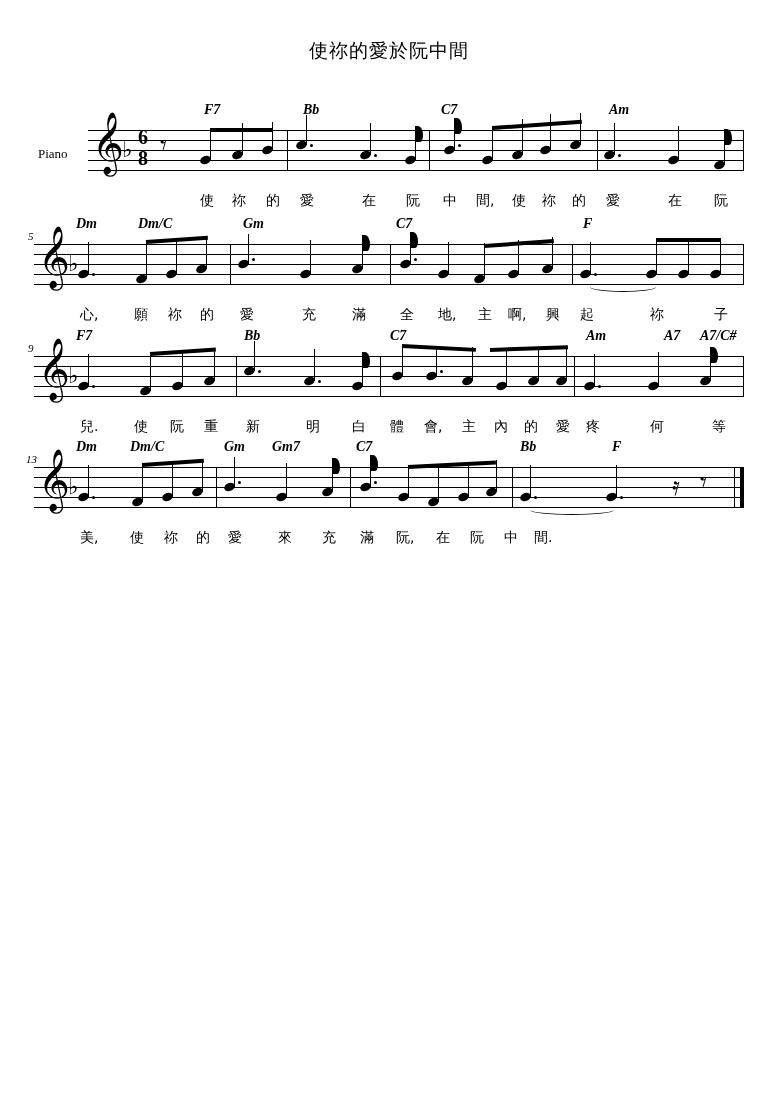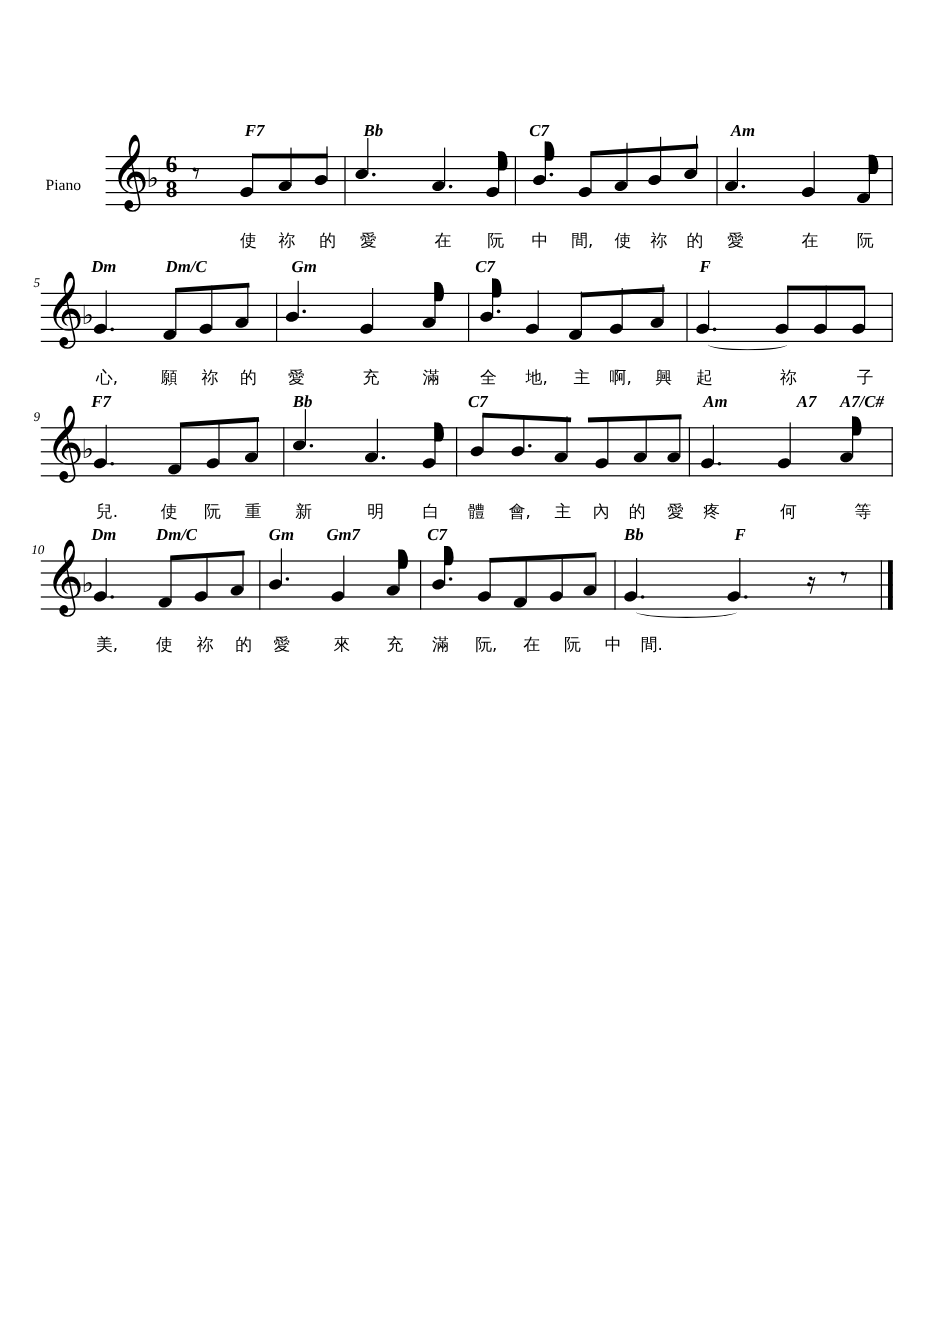--- a/index.html
+++ b/index.html
@@ -154,20 +154,21 @@
     border-bottom: 1.4px solid #000;
     border-radius: 50%;
     height: 9px;
   }
 </style>
 </head>
 <body>
 
 <div class="page">
 
+  <div class="title">使祢的愛於阮中間</div>
   <div class="instrument">Piano</div>
 
   <div class="system" style="top:130px; width:778px; height:90px;">
     <div class="staff" style="left:88px; top:0; width:656px; height:42px;">
       <div class="line" style="top:0px;  width:656px;"></div>
       <div class="line" style="top:10px; width:656px;"></div>
       <div class="line" style="top:20px; width:656px;"></div>
       <div class="line" style="top:30px; width:656px;"></div>
       <div class="line" style="top:40px; width:656px;"></div>
     </div>
@@ -518,21 +519,21 @@
 
   <div class="system" style="top:467px; width:778px; height:90px;">
     <div class="staff" style="left:34px; top:0; width:710px; height:42px;">
       <div class="line" style="top:0px;  width:710px;"></div>
       <div class="line" style="top:10px; width:710px;"></div>
       <div class="line" style="top:20px; width:710px;"></div>
       <div class="line" style="top:30px; width:710px;"></div>
       <div class="line" style="top:40px; width:710px;"></div>
     </div>
 
-    <div class="measnum" style="left:26px; top:-14px;">10</div>
+    <div class="measnum" style="left:26px; top:-14px;">13</div>
 
     <div class="clef" style="left:38px; top:-14px;">𝄞</div>
     <div class="flat" style="left:68px; top:9px;">♭</div>
 
     <div class="barline" style="left:216px; top:0; height:41px;"></div>
     <div class="barline" style="left:350px; top:0; height:41px;"></div>
     <div class="barline" style="left:512px; top:0; height:41px;"></div>
     <div class="barline" style="left:734px; top:0; height:41px;"></div>
     <div class="barline thick" style="left:740px; top:0; height:41px;"></div>
 

